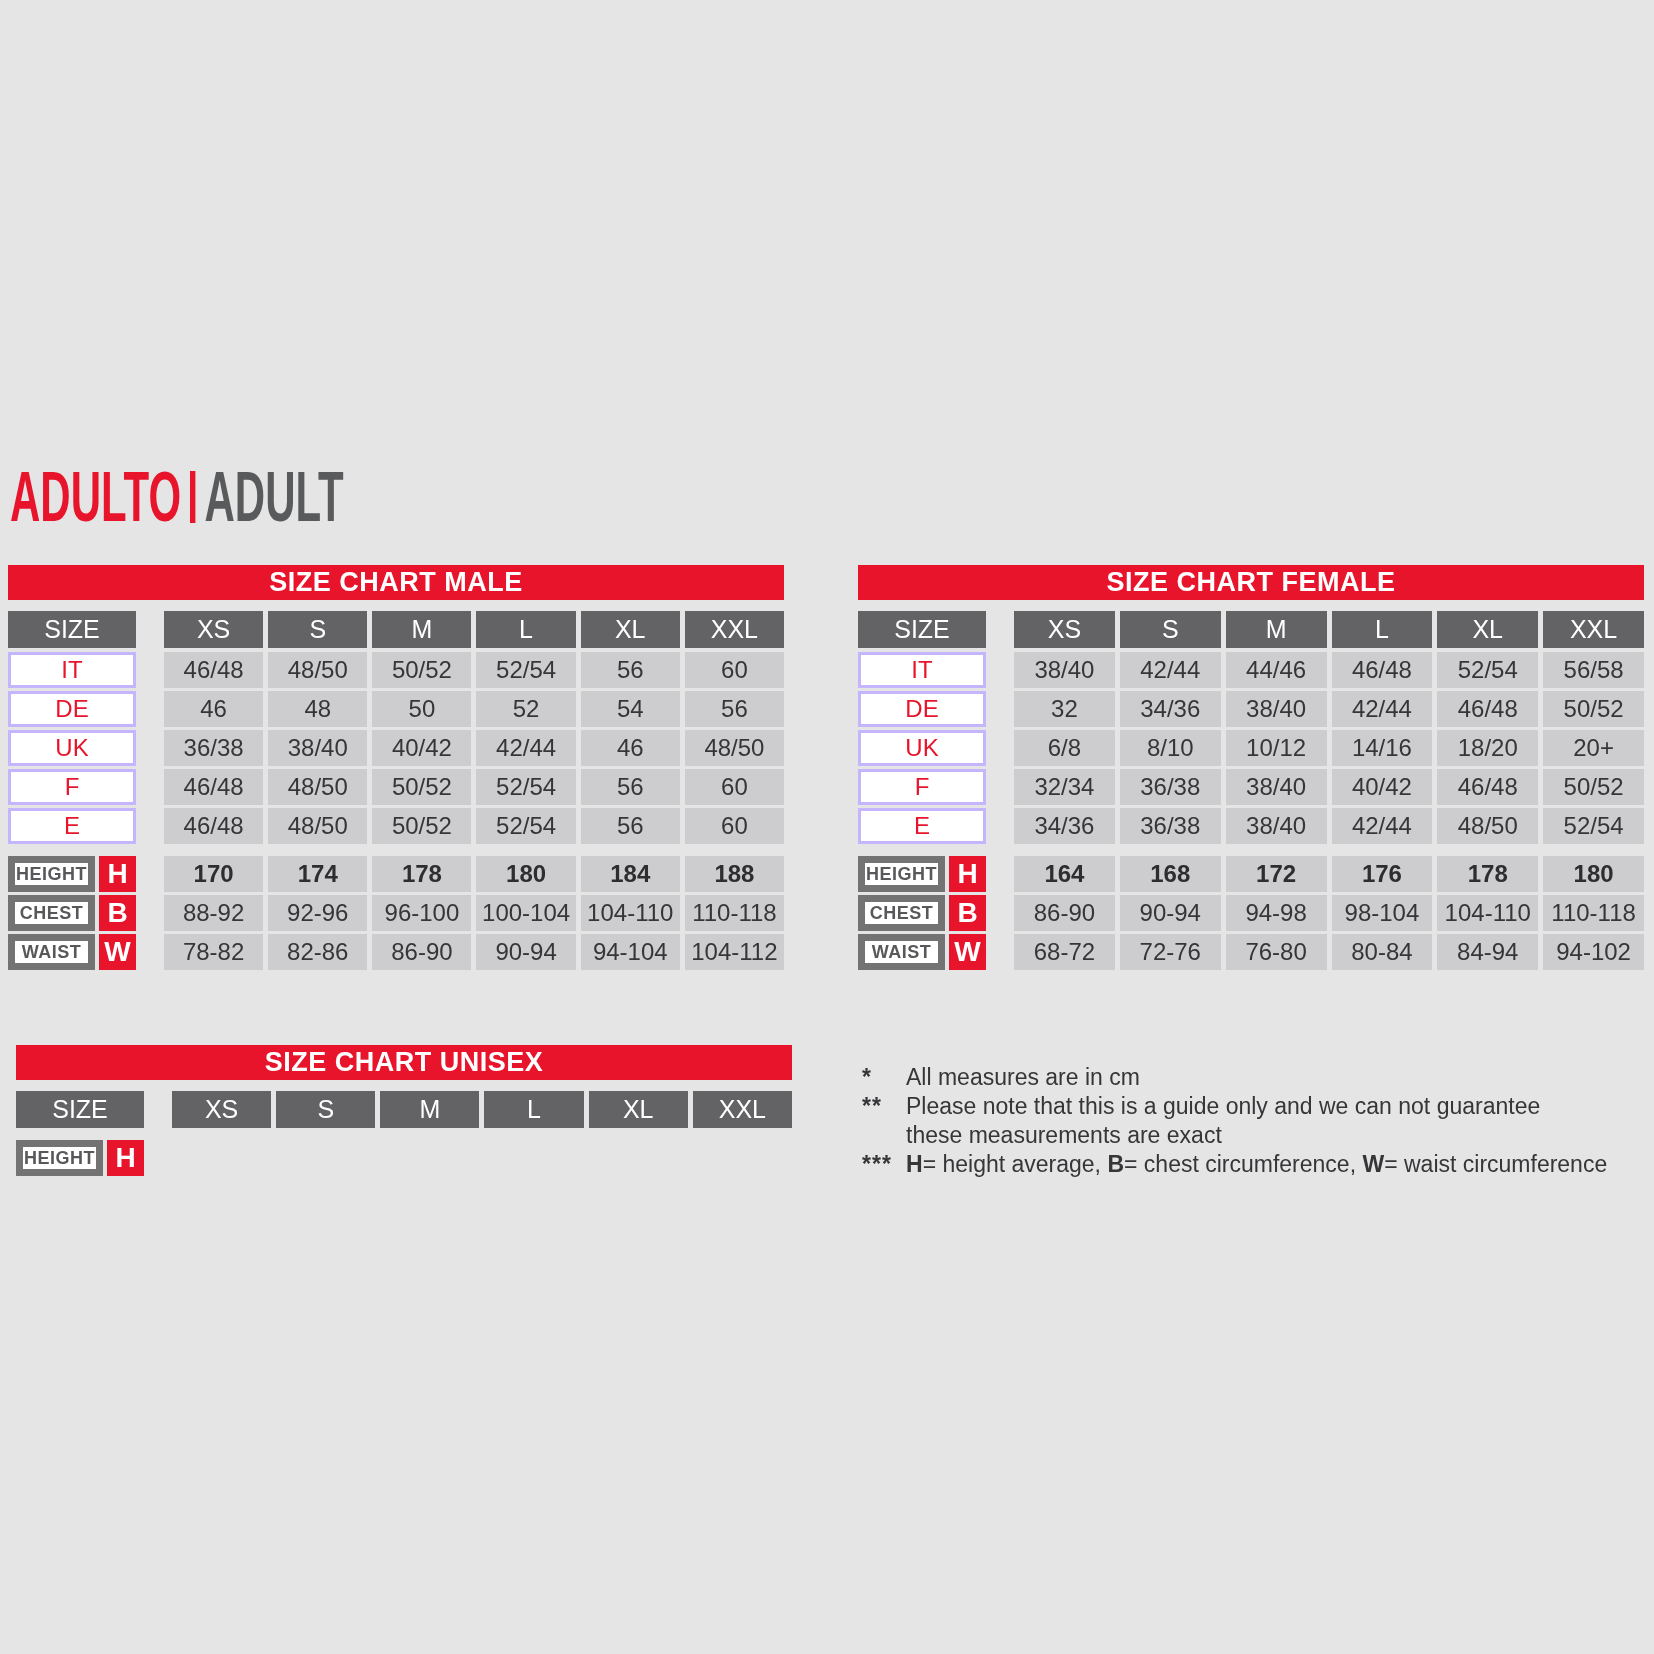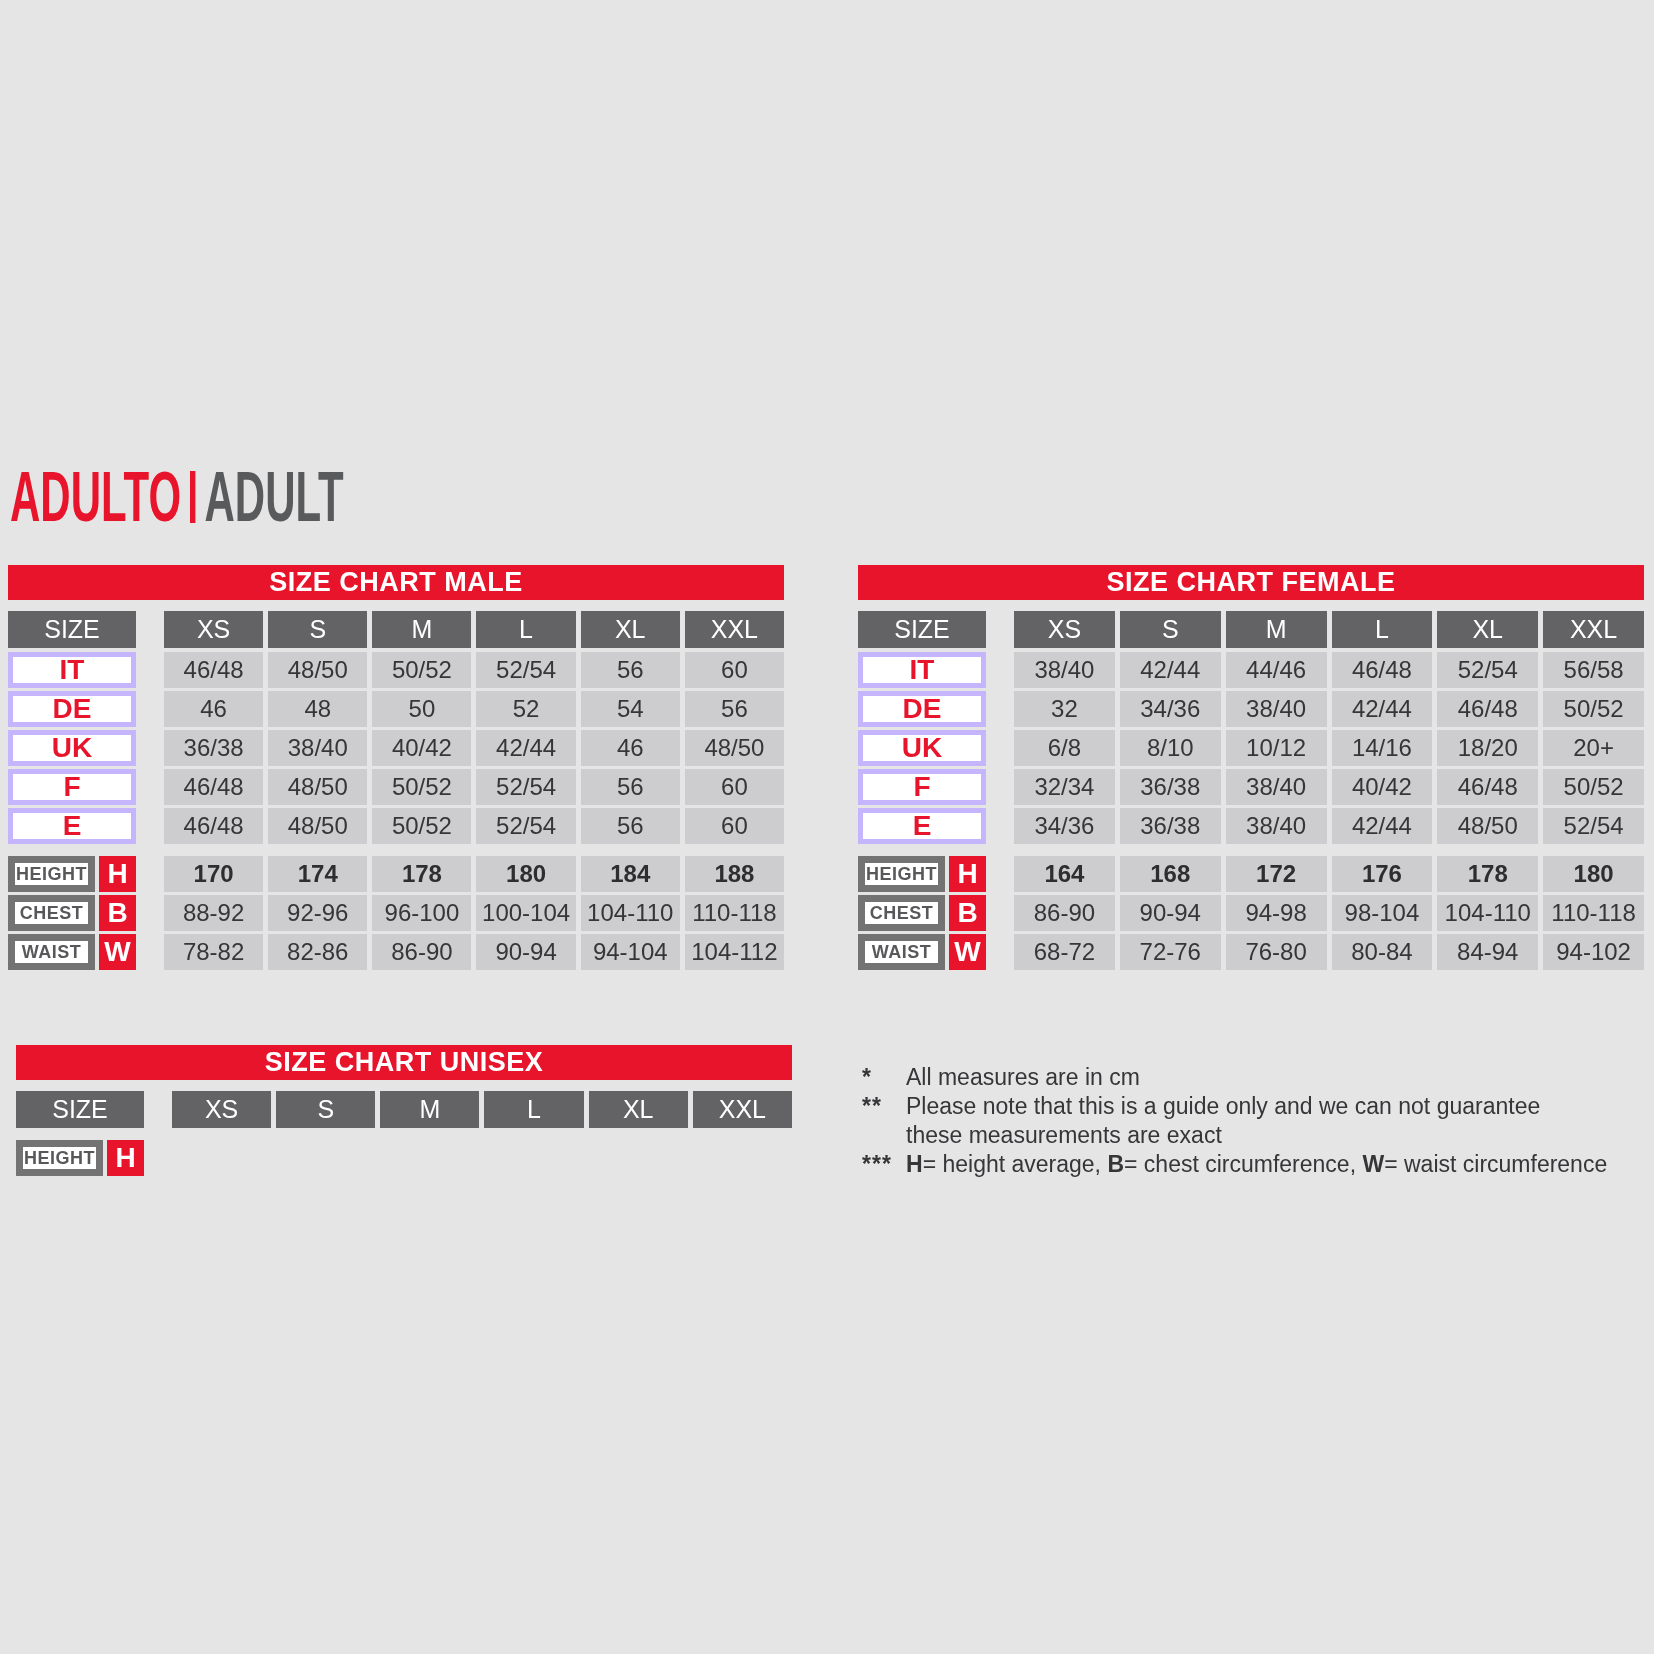--- a/index.html
+++ b/index.html
@@ -34,22 +34,22 @@
   .cells { flex:1; display:grid; grid-template-columns:repeat(6,1fr); column-gap:5px; }
 
   .hcell { background:#636366; color:#fff; font-size:25px;
     display:flex; align-items:center; justify-content:center; }
   .hcell.hsize { width:100%; }
 
   .dcell { background:#cdcdcf; color:#363639; font-size:24px;
     display:flex; align-items:center; justify-content:center; }
   .dcell.bold { font-weight:bold; color:#2e2e30; }
 
-  .rowlabel { width:100%; background:#fff; border:5px solid #c4b5fd;
-    color:#e8142b; font-weight:bold; font-size:28px;
+  .rowlabel { width:100%; background:#fff; border:3px solid #c4b5fd;
+    color:#e8142b; font-weight:normal; font-size:24px;
     display:flex; align-items:center; justify-content:center; }
 
   .mname { flex:1; background:#fff; border:7px solid #737373;
     color:#58585b; font-weight:bold; font-size:18px; letter-spacing:0.5px;
     display:flex; align-items:center; justify-content:center; margin-right:4px; }
   .mletter { width:37px; flex:none; background:#e8142b; color:#fff;
     font-weight:bold; font-size:28px;
     display:flex; align-items:center; justify-content:center; }
 
   

